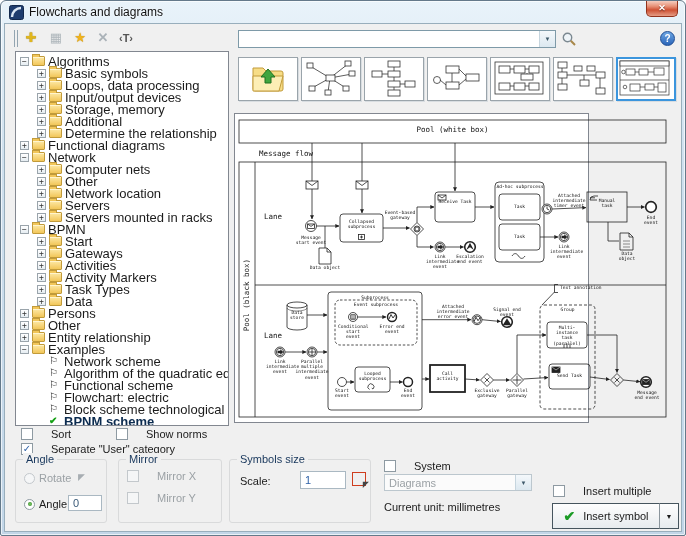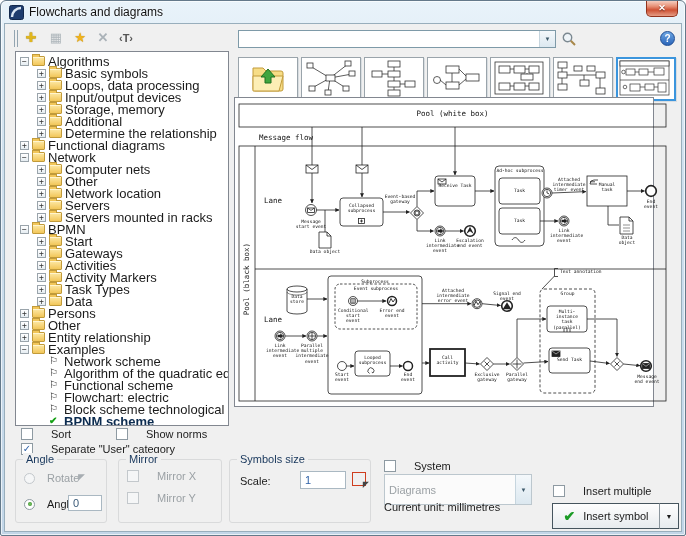--- a/index.html
+++ b/index.html
@@ -27,32 +27,32 @@
   .i-folder{width:13px;height:10px;background:linear-gradient(#fde9a6,#f2c659);border:1px solid #c29b3a;border-radius:1px;position:relative;box-shadow:inset 0 1px 0 #fff4cd}
   .i-folder::before{content:"";position:absolute;top:-3px;left:-1px;width:6px;height:2px;background:#f2c659;border:1px solid #c29b3a;border-bottom:none}
   .i-flag{font-size:10px;line-height:10px;color:#222;width:12px}
   .i-flag-check{font-size:10px;line-height:10px;color:#14a014;font-weight:bold;width:12px}
   .tlabel{font-size:13px}
   .trow.sel .tlabel{font-weight:bold;color:#0b2b4f}
   
   .thumb{position:absolute;top:56px;width:60px;height:44px;background:#fff;border:1px solid #9aa4ab;box-shadow:1px 1px 0 #d8dde1}
   .thumb.selected{border:2px solid #3b95dd}
   
-  .preview{left:233px;top:96px;width:420px;height:310px;background:#fff;border:1px solid #828790}
+  .preview{left:233px;top:112px;width:355px;height:310px;background:#fff;border:1px solid #828790}
   .dl{position:absolute;font:4.6px/1.14 "DejaVu Sans Mono",monospace;color:#111;text-align:center}
   .dlb{position:absolute;font:7.5px/1.1 "DejaVu Sans Mono",monospace;color:#111;text-align:center}
   .dlv{position:absolute;left:-33px;top:177px;width:90px;font:7.5px/1.1 "DejaVu Sans Mono",monospace;text-align:center;transform:rotate(-90deg)}
   
   .cb{position:absolute;display:flex;align-items:center;gap:18px}
   .cb .box{flex:none;width:12px;height:12px;background:#fff;border:1px solid #8e9aa2;font:bold 10px/10px "DejaVu Sans",sans-serif;color:#2f62a8;text-align:center}
   .cb.dis .box{border-color:#c3c8cc;background:#f5f6f7}
   .cb.dis .lbl{color:#9ba1a5}
   .rgroup{position:absolute;border:1px solid #d9dadb;border-radius:3px}
   .rgroup .gtitle{position:absolute;top:-7px;left:7px;background:#f0f0f0;padding:0 3px;color:#17365b}
-  .radio{position:absolute;display:flex;align-items:center;gap:12px}
+  .radio{position:absolute;display:flex;align-items:center;gap:4px}
   .rb{flex:none;width:11px;height:11px;border:1px solid #8e9aa2;border-radius:50%;background:#fff;position:relative}
   .radio.on .rb::after{content:"";position:absolute;inset:2.5px;border-radius:50%;background:radial-gradient(#7fd06a,#2c7a1f)}
   .radio.dis .rb{border-color:#c3c8cc;background:#f5f6f7}
   .radio.dis .lbl{color:#9ba1a5}
   .tinput{position:absolute;border:1px solid #aab8c2;background:#fff;font:11px "Liberation Sans",sans-serif;padding:1px 4px;color:#3a5a78}
   .pick{position:absolute;width:14px;height:14px;border:1px solid #cf3d1e}
   .pick .cur{position:absolute;right:-4px;bottom:-4px;font-size:8px;color:#444}
   .cursicon{position:absolute;font-size:9px;color:#a7adb2}
   .combo.dis{background:#fbfbfb;border-color:#bcc7ce}
   .combo.dis .val{color:#9ba1a5}
@@ -574,21 +574,21 @@
     <input class="tinput" style="left: 70px; top: 11px; width: 46px; height: 18px; color: rgb(47, 98, 168);" value="1">
     <span class="pick" style="left:122px;top:12px">
         <span class="cur">◤</span>
       </span>
   </div>
 
   <label class="cb" style="left:383px;top:459px">
       <span class="box"></span>
       <span class="lbl">System</span>
     </label>
-  <div class="combo dis" style="left:383px;top:473px;width:148px;height:31px">
+  <div class="combo dis" style="left:383px;top:473px;width:148px;height:17px">
     <span class="val">Diagrams</span>
     <span class="arrow">▼</span>
   </div>
   <div class="unit" style="left:383px;top:500px">Current unit: millimetres</div>
 
   <label class="cb" style="left:552px;top:484px">
       <span class="box"></span>
       <span class="lbl">Insert multiple</span>
     </label>
   <div class="insbtn">

